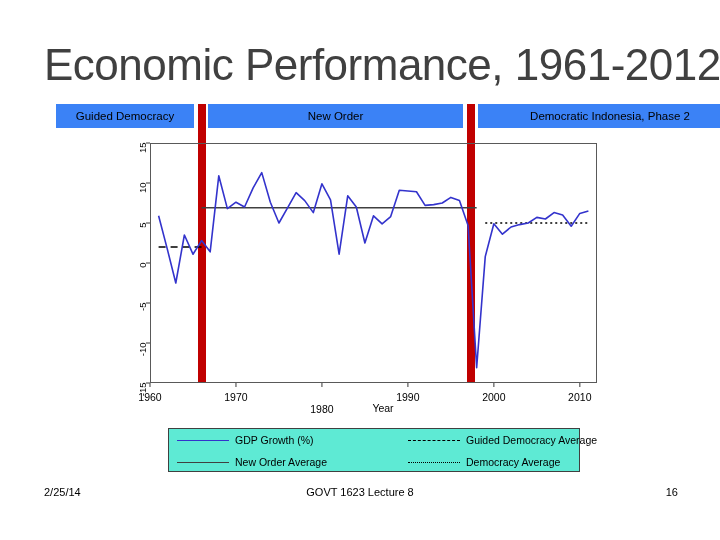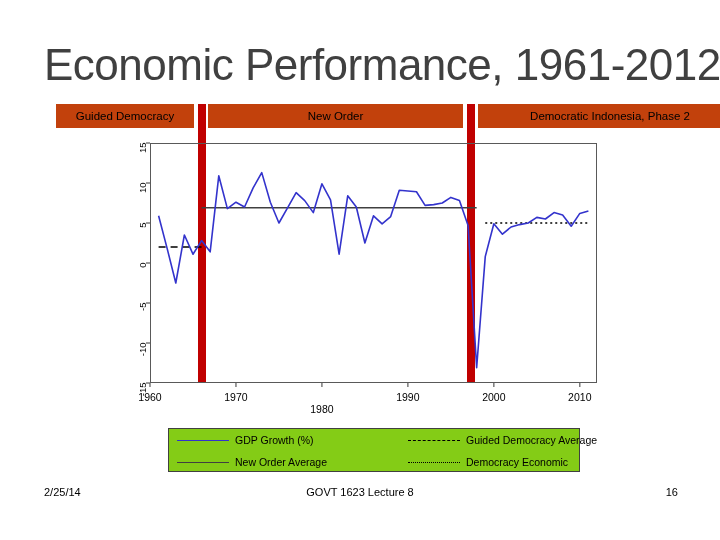--- a/index.html
+++ b/index.html
@@ -11,21 +11,21 @@
 
   .title{
     position:absolute;left:44px;top:36px;width:660px;height:58px;
     font-size:44px;line-height:58px;font-weight:400;color:#404040;
     letter-spacing:-0.5px;white-space:nowrap;
   }
 
   
   .banner-row{position:absolute;left:0;top:104px;height:24px;width:720px;}
   .banner{
-    position:absolute;top:0;height:24px;background:#c2410c;
+    position:absolute;top:0;height:24px;background:#3b82f6;
     font-size:11.5px;line-height:24px;text-align:center;color:#000;
     white-space:nowrap;overflow:hidden;
   }
   #banner-0{left:56px;width:138px;}
   #banner-1{left:208px;width:255px;}
   #banner-2{left:478px;width:264px;}
 
   .divider{position:absolute;top:104px;width:8px;background:#c00000;}
   #divider-0{left:198px;height:278px;}
   #divider-1{left:467px;height:278px;}
@@ -50,21 +50,21 @@
   }
   .xaxis-title{
     position:absolute;top:274px;left:0;width:720px;text-align:center;
     font-size:10.5px;color:#000;
   }
   .xaxis-title span{position:relative;left:23px;}
 
   
   #legend{
     position:absolute;left:168px;top:428px;width:412px;height:44px;
-    border:1.2px solid #404040;box-sizing:border-box;background:#84cc16;
+    border:1.2px solid #404040;box-sizing:border-box;background:#5eead4;
   }
   .legend-grid{
     position:absolute;inset:0;display:grid;
     grid-template-columns:231px 181px;grid-template-rows:22px 22px;
   }
   .legend-item{display:flex;align-items:center;gap:6px;padding-left:8px;}
   .legend-key{width:52px;height:12px;position:relative;flex:none;}
   .legend-key i{position:absolute;left:0;right:0;top:50%;display:block;}
   .key-solid-blue i{border-top:1.6px solid #3333cc;}
   .key-solid-dark i{border-top:1.6px solid #404040;}
@@ -122,20 +122,21 @@
         <div class="ytick-label" style="left: 112px; top: 89px;">5</div>
         <div class="ytick-label" style="left: 112px; top: 49px;">10</div>
         <div class="ytick-label" style="left: 112px; top: 9px;">15</div>
         <div class="xtick-label" style="left: 125px; top: 263px;">1960</div>
         <div class="xtick-label" style="left: 210.962px; top: 263px;">1970</div>
         <div class="xtick-label" style="left: 296.923px; top: 263px; margin-top: 12px;">1980</div>
         <div class="xtick-label" style="left: 382.885px; top: 263px;">1990</div>
         <div class="xtick-label" style="left: 468.846px; top: 263px;">2000</div>
         <div class="xtick-label" style="left: 554.808px; top: 263px;">2010</div>
       </div>
+    <div class="xaxis-title"><span>Year</span></div>
   </div>
 
   <div id="legend">
     <div class="legend-grid" id="legend-grid">
         <div class="legend-item">
           <span class="legend-key key-solid-blue">
             <i></i>
           </span>
           <span class="legend-label">GDP Growth (%)</span>
         </div>
@@ -148,21 +149,21 @@
         <div class="legend-item">
           <span class="legend-key key-solid-dark">
             <i></i>
           </span>
           <span class="legend-label">New Order Average</span>
         </div>
         <div class="legend-item">
           <span class="legend-key key-dotted">
             <i></i>
           </span>
-          <span class="legend-label">Democracy Economic</span>
+          <span class="legend-label">Democracy Average</span>
         </div>
       </div>
   </div>
 
   <div class="footer" id="footer-date">2/25/14</div>
   <div class="footer" id="footer-center">GOVT 1623 Lecture 8</div>
   <div class="footer" id="footer-page">16</div>
 
 </div>
 

